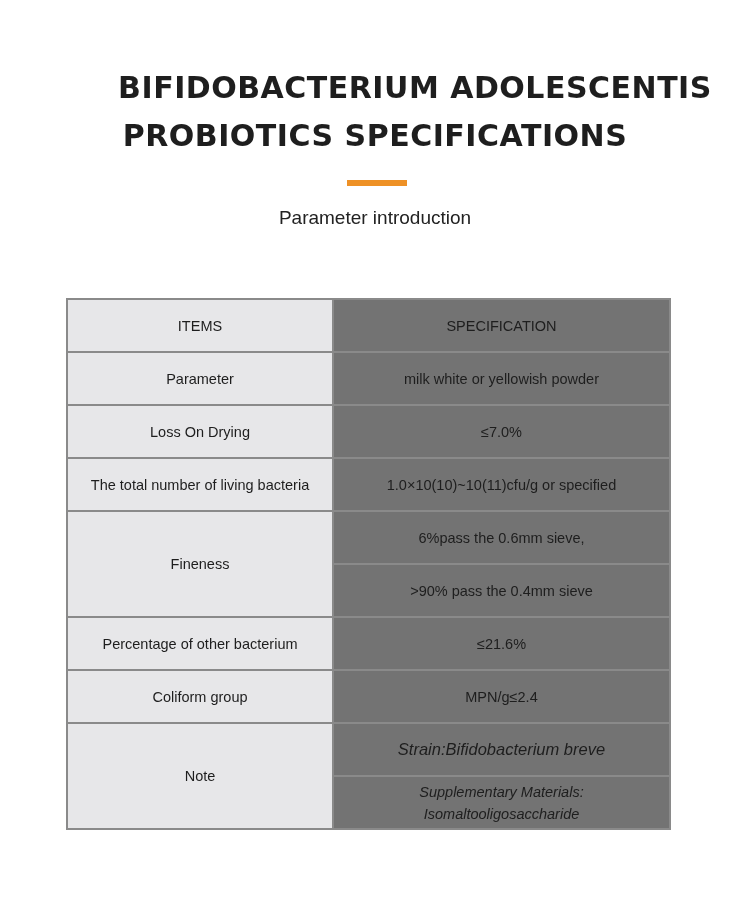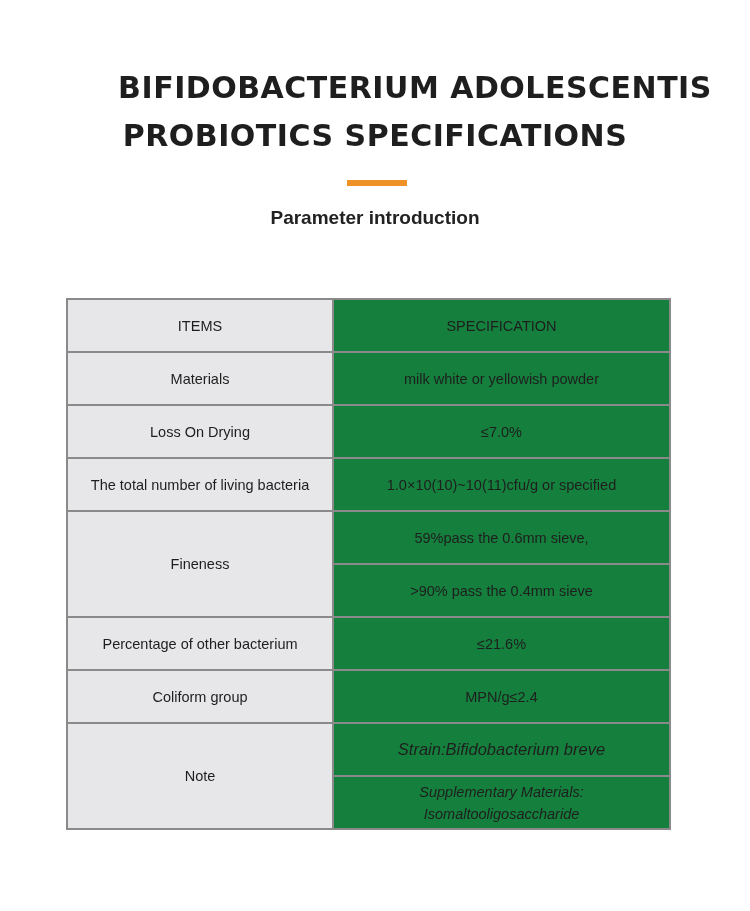--- a/index.html
+++ b/index.html
@@ -1,57 +1,57 @@
 <!DOCTYPE html>
 <html><head>
 <meta charset="utf-8">
 <style>
   html, body { margin: 0; padding: 0; background: #ffffff; }
   body { width: 750px; height: 911px; position: relative; overflow: hidden; font-family: "DejaVu Sans", sans-serif; color: #222; }
   .title { position: absolute; left: 0; width: 750px; text-align: center; font-family: "DejaVu Sans", sans-serif; font-weight: bold; font-size: 30px; letter-spacing: 0.5px; color: #1e1e1e; }
   .title.l1 { top: 70px; margin-left: 40px; }
   .title.l2 { top: 118px; text-align: center; }
   .accent-bar { position: absolute; left: 347px; top: 180px; width: 60px; height: 6px; background: #ee9126; }
-  .subtitle { position: absolute; left: 0; width: 750px; top: 207px; text-align: center; font-size: 19px; color: #222; font-family: "Liberation Sans", sans-serif; font-weight: bold; }
+  .subtitle { position: absolute; left: 0; width: 750px; top: 207px; text-align: center; font-size: 19px; color: #222; font-family: "Liberation Sans", sans-serif; }
   table.spec { position: absolute; left: 66px; top: 298px; width: 605px; border-collapse: collapse; font-family: "Liberation Sans", sans-serif; font-size: 14.5px; color: #1e1e1e; border-radius: 8px; }
   table.spec td { border: 2px solid #8a8a8a; text-align: center; vertical-align: middle; height: 51px; padding: 0 4px; }
   table.spec td.item { background: #e7e7e9; width: 256px; }
-  table.spec td.val { background: #15803d; }
+  table.spec td.val { background: #737373; }
   table.spec td.big { font-size: 16.5px; font-style: italic; }
   table.spec td.two { line-height: 22px; font-style: italic; }
 </style>
 </head>
 <body>
 
 <div class="title l1">BIFIDOBACTERIUM ADOLESCENTIS</div>
 <div class="title l2">PROBIOTICS SPECIFICATIONS</div>
 <div class="accent-bar"></div>
 <div class="subtitle">Parameter introduction</div>
 
 <table class="spec">
   <tbody>
       <tr>
     <td class="item">ITEMS</td>
     <td class="val">SPECIFICATION</td>
   </tr>
   <tr>
-    <td class="item">Materials</td>
+    <td class="item">Parameter</td>
     <td class="val">milk white or yellowish powder</td>
   </tr>
   <tr>
     <td class="item">Loss On Drying</td>
     <td class="val">≤7.0%</td>
   </tr>
   <tr>
     <td class="item">The total number of living bacteria</td>
     <td class="val">1.0×10(10)~10(11)cfu/g or specified</td>
   </tr>
   <tr>
     <td class="item" rowspan="2">Fineness</td>
-    <td class="val">59%pass the 0.6mm sieve,</td>
+    <td class="val">6%pass the 0.6mm sieve,</td>
   </tr>
   <tr>
     <td class="val">&gt;90% pass the 0.4mm sieve</td>
   </tr>
   <tr>
     <td class="item">Percentage of other bacterium</td>
     <td class="val">≤21.6%</td>
   </tr>
   <tr>
     <td class="item">Coliform group</td>

